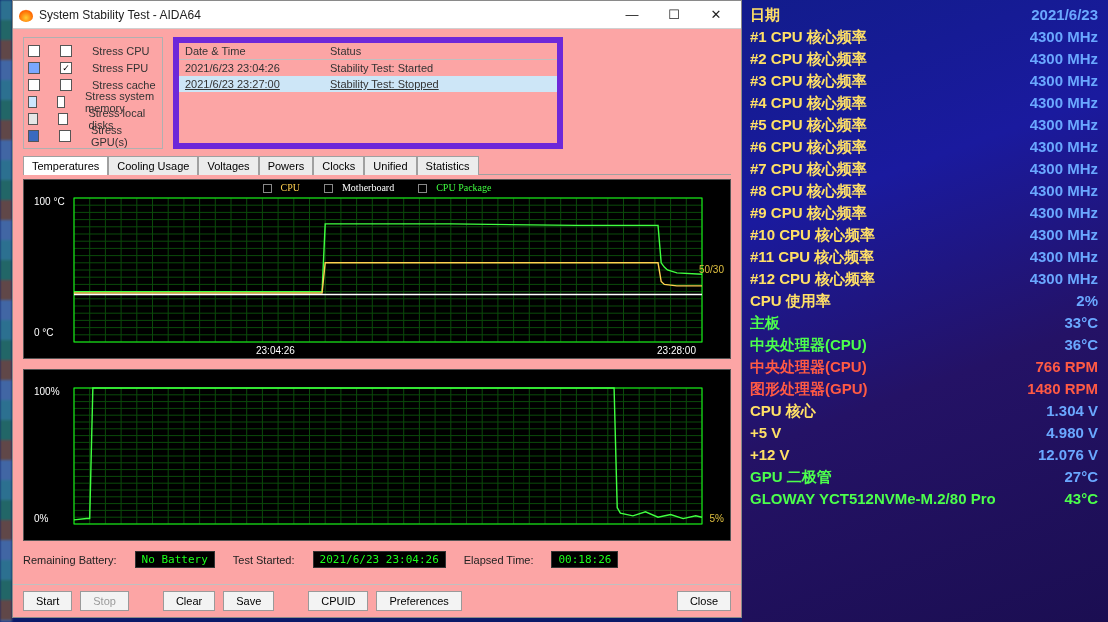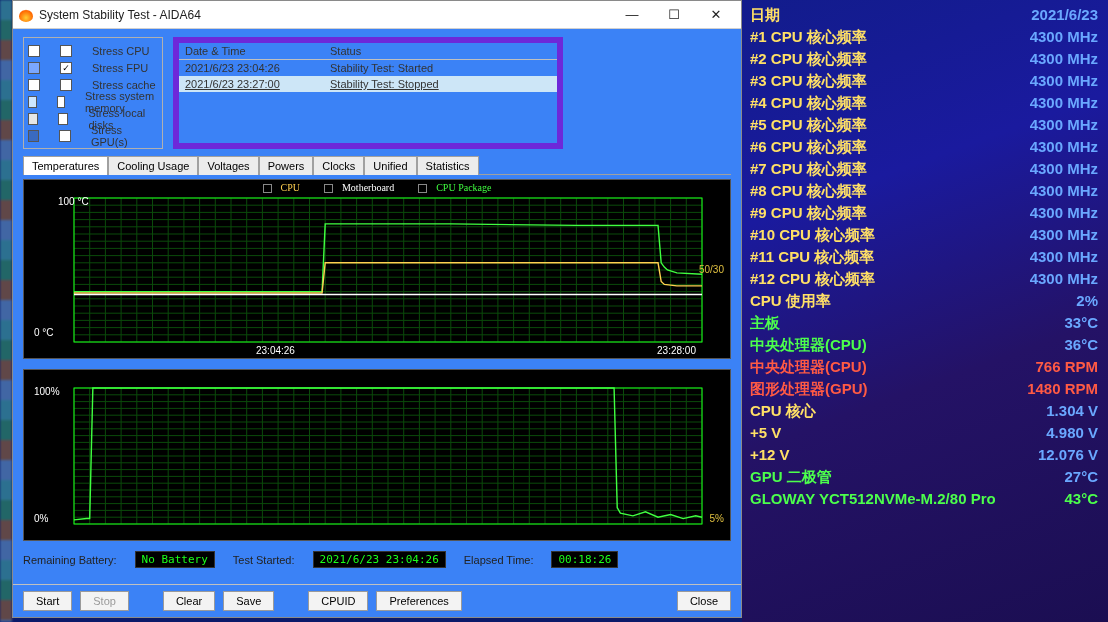--- a/index.html
+++ b/index.html
@@ -1,20 +1,20 @@
 <!DOCTYPE html>
 <html><head>
 <meta charset="utf-8">
 <style>
   * { box-sizing: border-box; margin: 0; padding: 0; font-family: "Segoe UI", Tahoma, sans-serif; }
   body { width: 1108px; height: 622px; overflow: hidden; background: #0a1a6a; position: relative; }
   
   .aida-window {
     position: absolute; left: 12px; top: 0; width: 730px; height: 618px;
-    background: #3b82f6; border: 1px solid #8a8a8a; display: flex; flex-direction: column;
+    background: #fca5a5; border: 1px solid #8a8a8a; display: flex; flex-direction: column;
   }
   .titlebar {
     height: 28px; display: flex; align-items: center; padding: 0 4px 0 6px;
     background: #ffffff; border-bottom: 1px solid #d0d0d0;
   }
   .titlebar .flame {
     width: 14px; height: 14px; margin-right: 6px;
     background: radial-gradient(circle at 50% 70%, #ffcc33 0%, #ff6600 60%, transparent 70%);
     border-radius: 50% 50% 50% 50% / 60% 60% 40% 40%;
   }
@@ -178,21 +178,21 @@
         <div class="tab">Cooling Usage</div>
         <div class="tab">Voltages</div>
         <div class="tab">Powers</div>
         <div class="tab">Clocks</div>
         <div class="tab">Unified</div>
         <div class="tab">Statistics</div>
       </div>
 
     <div class="chart chart1">
       <div class="legend-top" id="legend1"><span><span style="display:inline-block;width:9px;height:9px;border:1px solid #888;background:#000;margin-right:3px;vertical-align:middle;"></span><span style="color:#ffd050;">CPU</span></span><span><span style="display:inline-block;width:9px;height:9px;border:1px solid #888;background:#000;margin-right:3px;vertical-align:middle;"></span><span style="color:#ffffff;">Motherboard</span></span><span><span style="display:inline-block;width:9px;height:9px;border:1px solid #888;background:#000;margin-right:3px;vertical-align:middle;"></span><span style="color:#40ff40;">CPU Package</span></span></div>
-      <span class="ylab" style="top:16px;margin-left:24px;">100 °C</span>
+      <span class="ylab" style="top:16px;">100 °C</span>
       <span class="ylab" style="bottom:20px;">0 °C</span>
       <span class="xlab" style="left:232px;">23:04:26</span>
       <span class="xlab" style="right:34px;">23:28:00</span>
       <span class="side-val" style="top:84px;">50/30</span>
       <svg id="svg1" width="708" height="180">
           <line x1="50" y1="18" x2="678" y2="18" stroke="#0b4a0b" stroke-width="1"></line>
           <line x1="50" y1="25.2" x2="678" y2="25.2" stroke="#0b4a0b" stroke-width="1"></line>
           <line x1="50" y1="32.4" x2="678" y2="32.4" stroke="#0b4a0b" stroke-width="1"></line>
           <line x1="50" y1="39.6" x2="678" y2="39.6" stroke="#0b4a0b" stroke-width="1"></line>
           <line x1="50" y1="46.8" x2="678" y2="46.8" stroke="#0b4a0b" stroke-width="1"></line>

